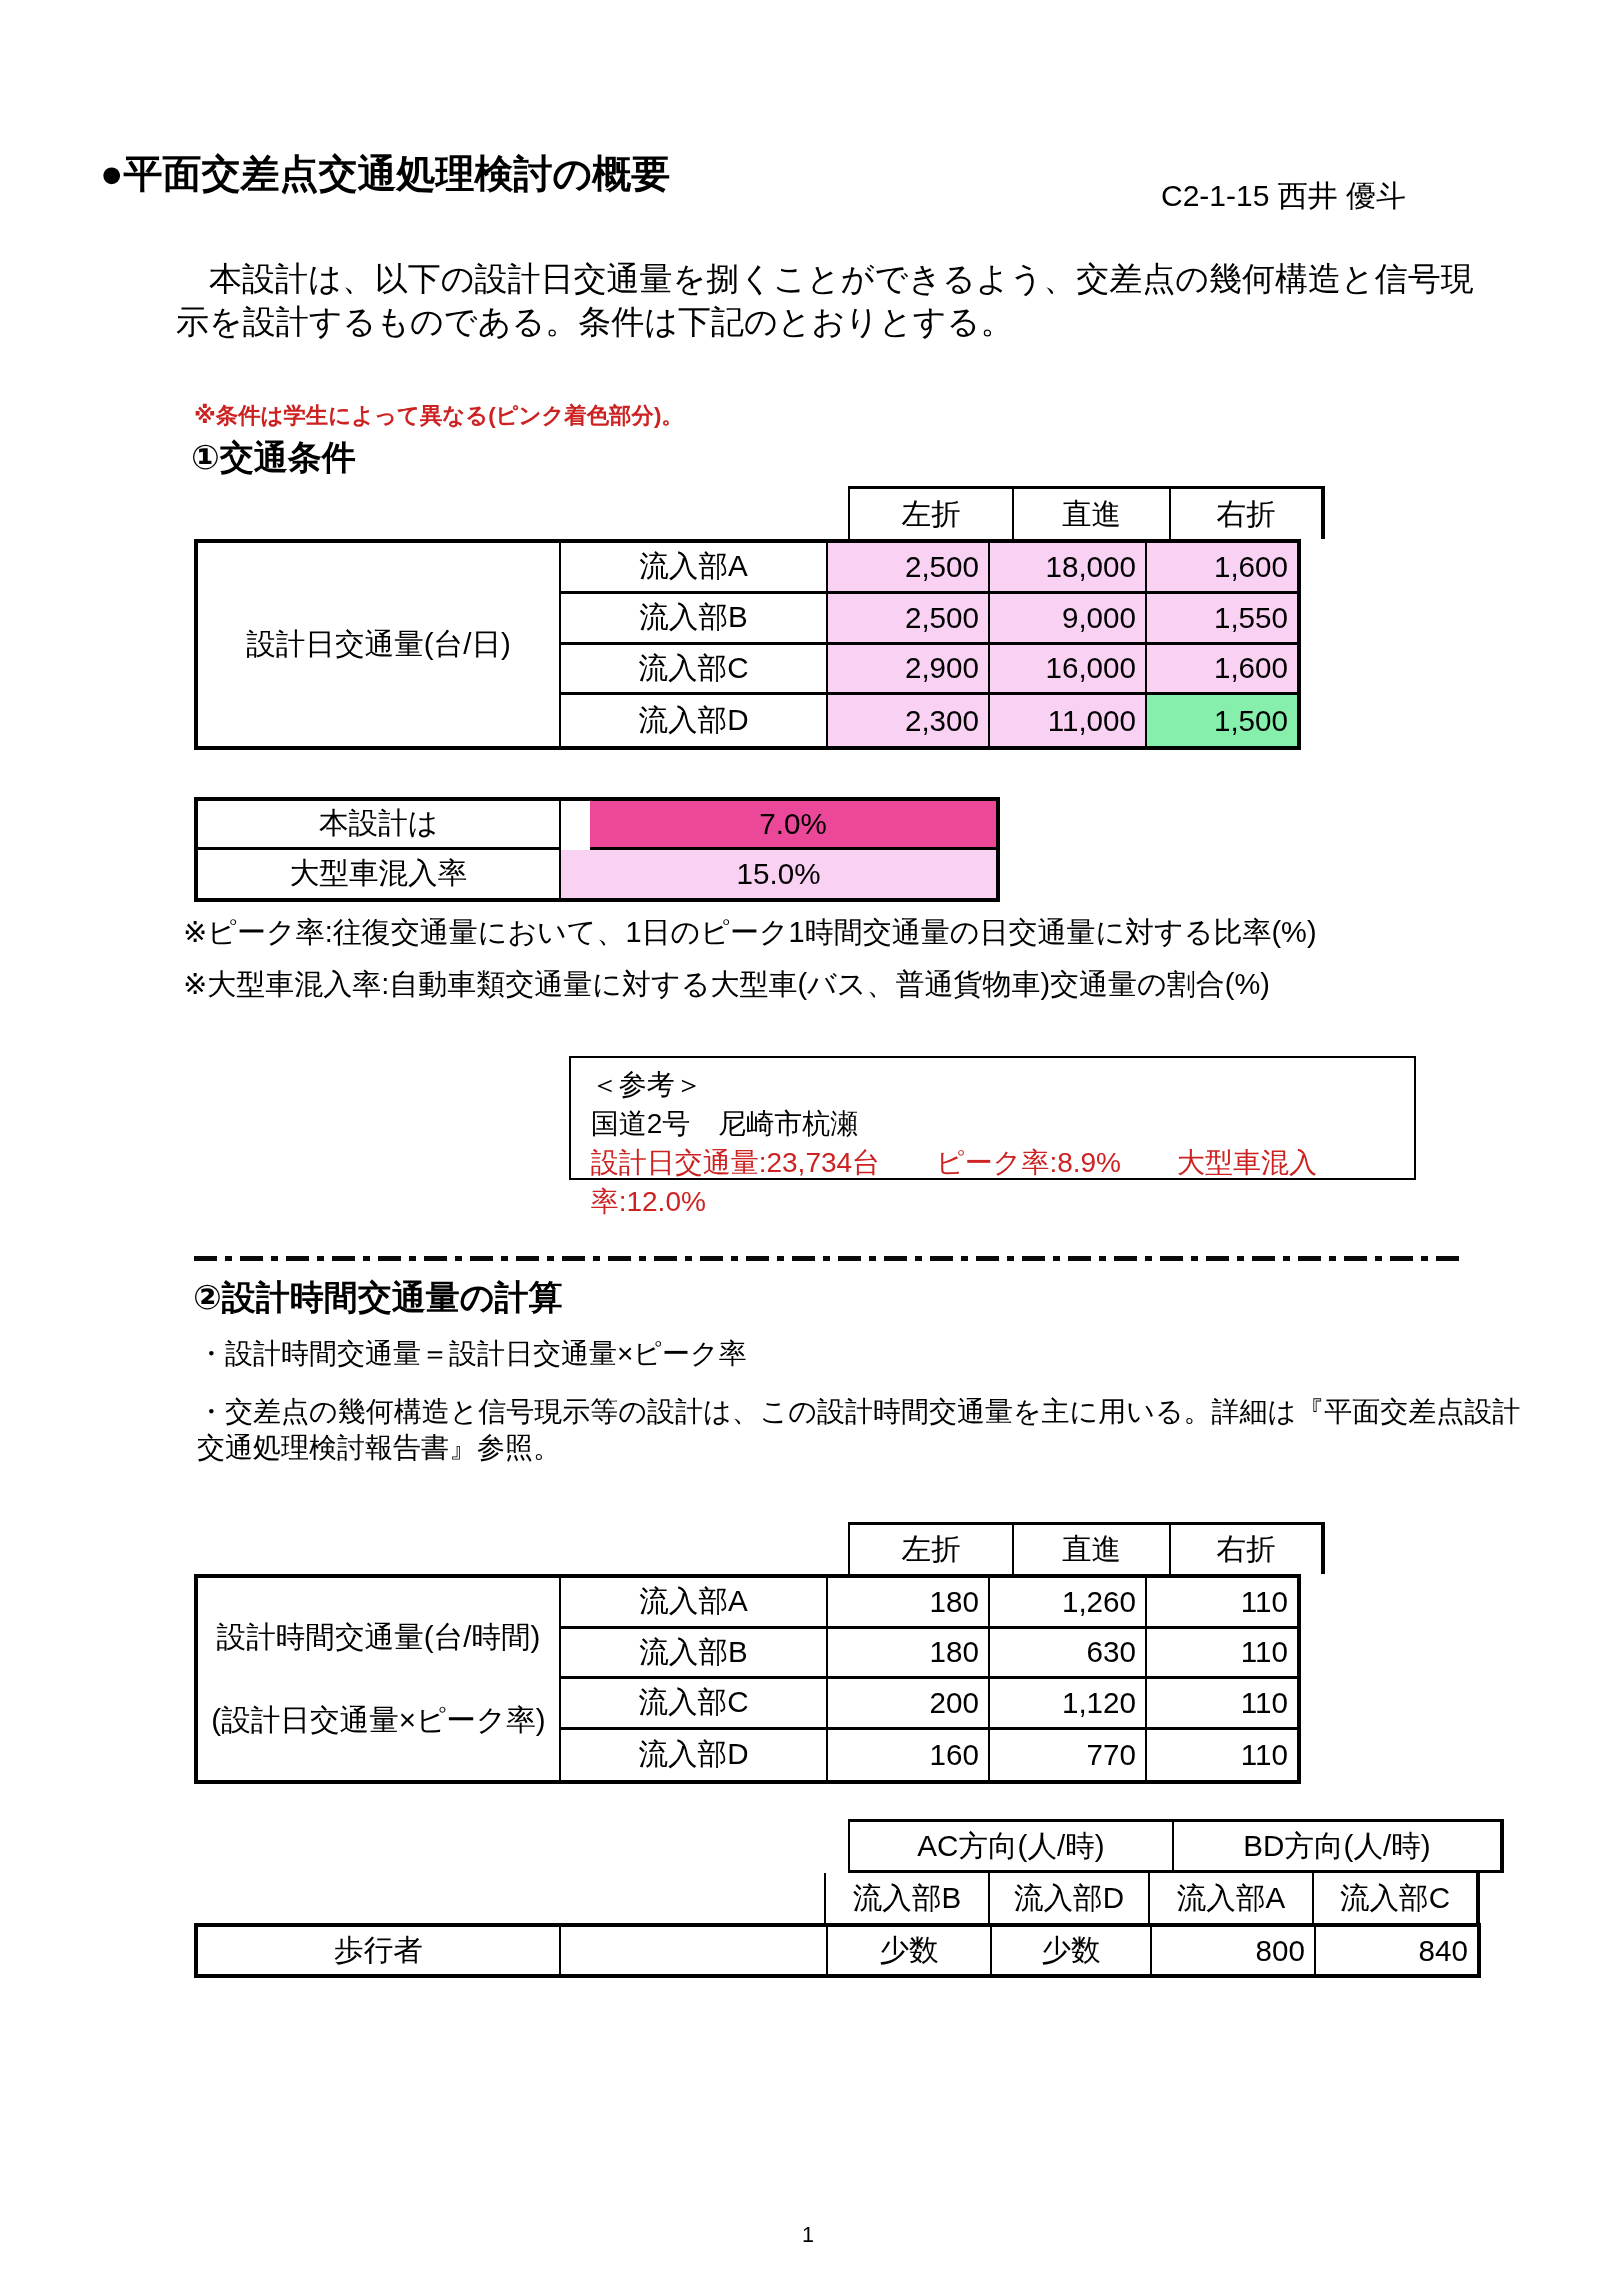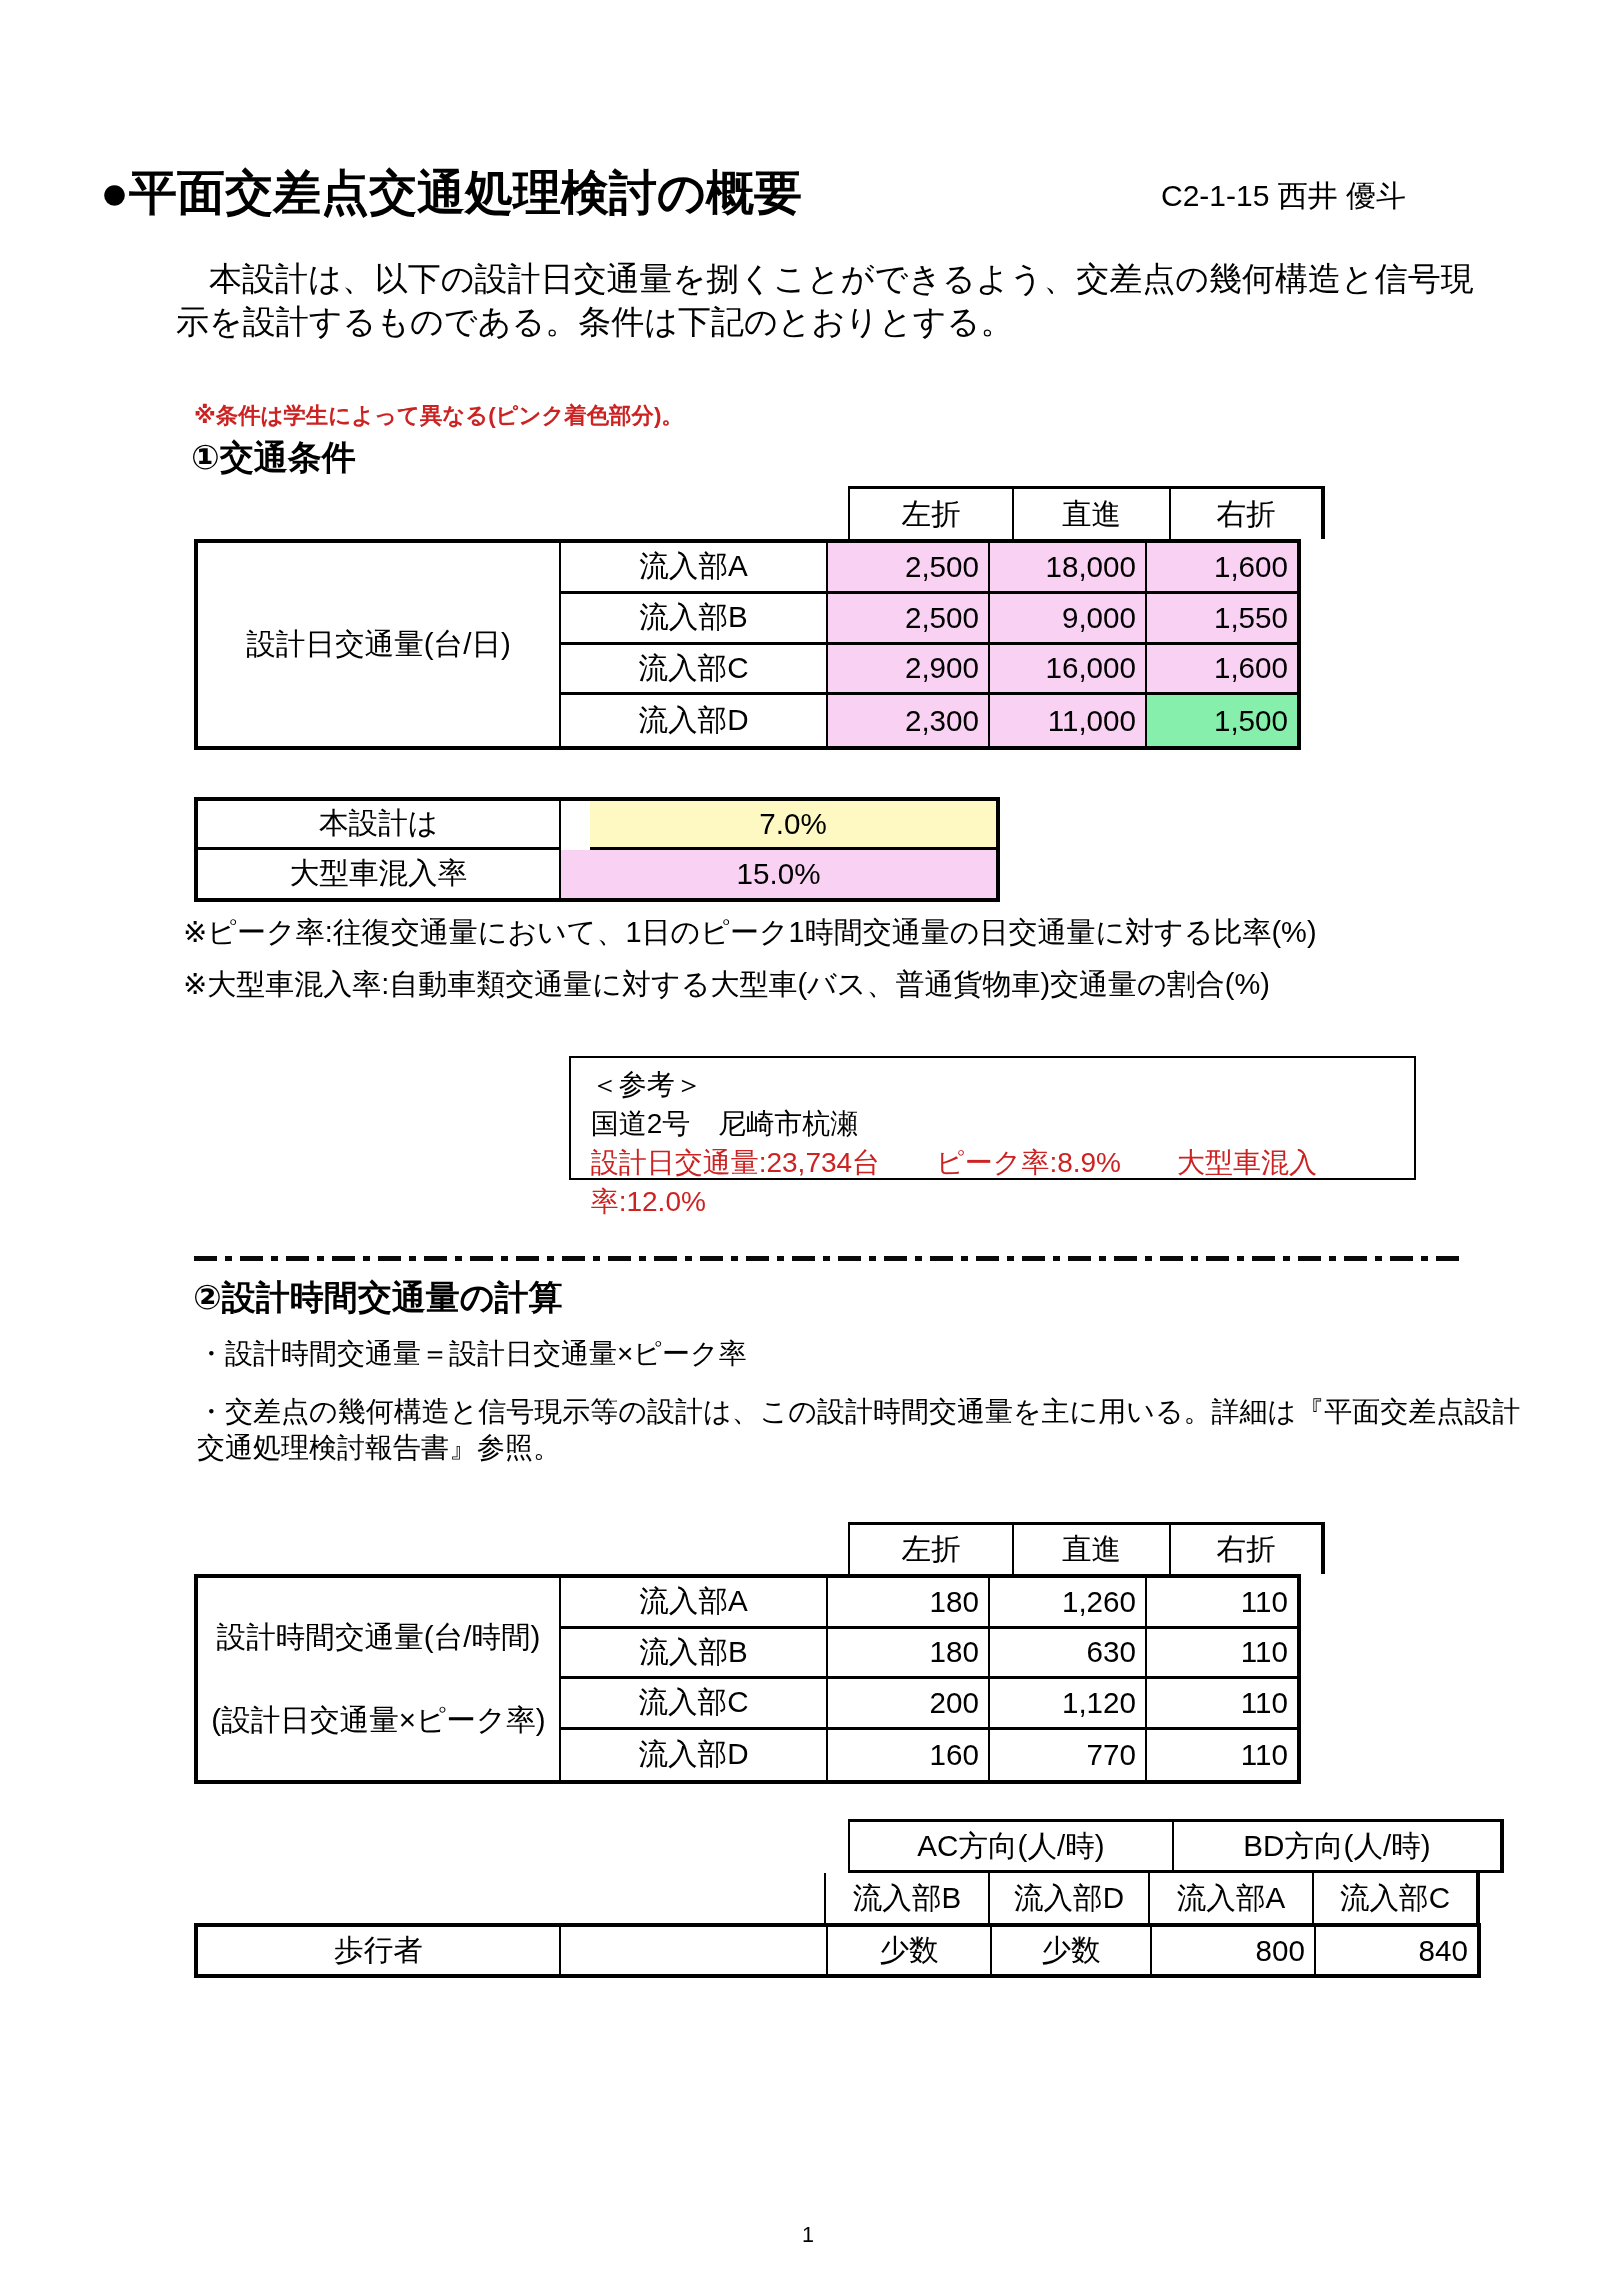--- a/index.html
+++ b/index.html
@@ -1,21 +1,21 @@
 <!DOCTYPE html>
 <html style="font-size:14.3px"><head>
 <meta charset="utf-8">
 <style>
   html,body{margin:0;padding:0;}
   body{
     width:1621px;height:2293px;position:relative;background:#ffffff;
     font-family:"Liberation Sans","DejaVu Sans",sans-serif;color:#000;
   }
   .abs{position:absolute;}
-  .title{left:100px;top:161px;font-size:48px;font-weight:600;letter-spacing:0px;}
+  .title{left:100px;top:147px;font-size:39px;font-weight:600;letter-spacing:0px;font-family:Liberation Mono, monospace;}
   .credit{left:1161px;top:176px;font-size:30px;}
   .intro{left:176px;top:257px;width:1299px;font-size:33px;line-height:43px;text-indent:33px;}
   .pink-note{left:194px;top:400px;font-size:22.4px;font-weight:bold;}
   .sec-h{font-size:34px;font-weight:bold;}
   .sec1-h{left:191px;top:435px;}
   .sec2-h{left:193px;top:1275px;}
   .note{left:183px;font-size:29px;}
   .bullet{left:197px;font-size:28px;}
   .b2{width:1357px;line-height:36px;}
 
@@ -94,21 +94,21 @@
   <div class="cell cr hb" style="background:#f9d1f3;">1,600</div>
 
   <div class="cell cc vr">流入部D</div>
   <div class="cell cr vr" style="background:#f9d1f3;">2,300</div>
   <div class="cell cr vr" style="background:#f9d1f3;">11,000</div>
   <div class="cell cr" style="background:#86efac;">1,500</div>
 </div>
 
 <div class="tbl bbody t2">
   <div class="cell cc vr hb">本設計は</div>
-  <div class="cell cc hb" style="background:#fef9c3;margin-left:29px;">7.0%</div>
+  <div class="cell cc hb" style="background:#ec4899;margin-left:29px;">7.0%</div>
   <div class="cell cc vr">大型車混入率</div>
   <div class="cell cc" style="background:#f9d1f3;">15.0%</div>
 </div>
 
 <div class="abs note" style="top:913px;">※ピーク率:往復交通量において、1日のピーク1時間交通量の日交通量に対する比率(%)</div>
 <div class="abs note" style="top:965px;">※大型車混入率:自動車類交通量に対する大型車(バス、普通貨物車)交通量の割合(%)</div>
 
 <div class="abs refbox">
   <div>＜参考＞</div>
   <div>国道2号　尼崎市杭瀬</div>

